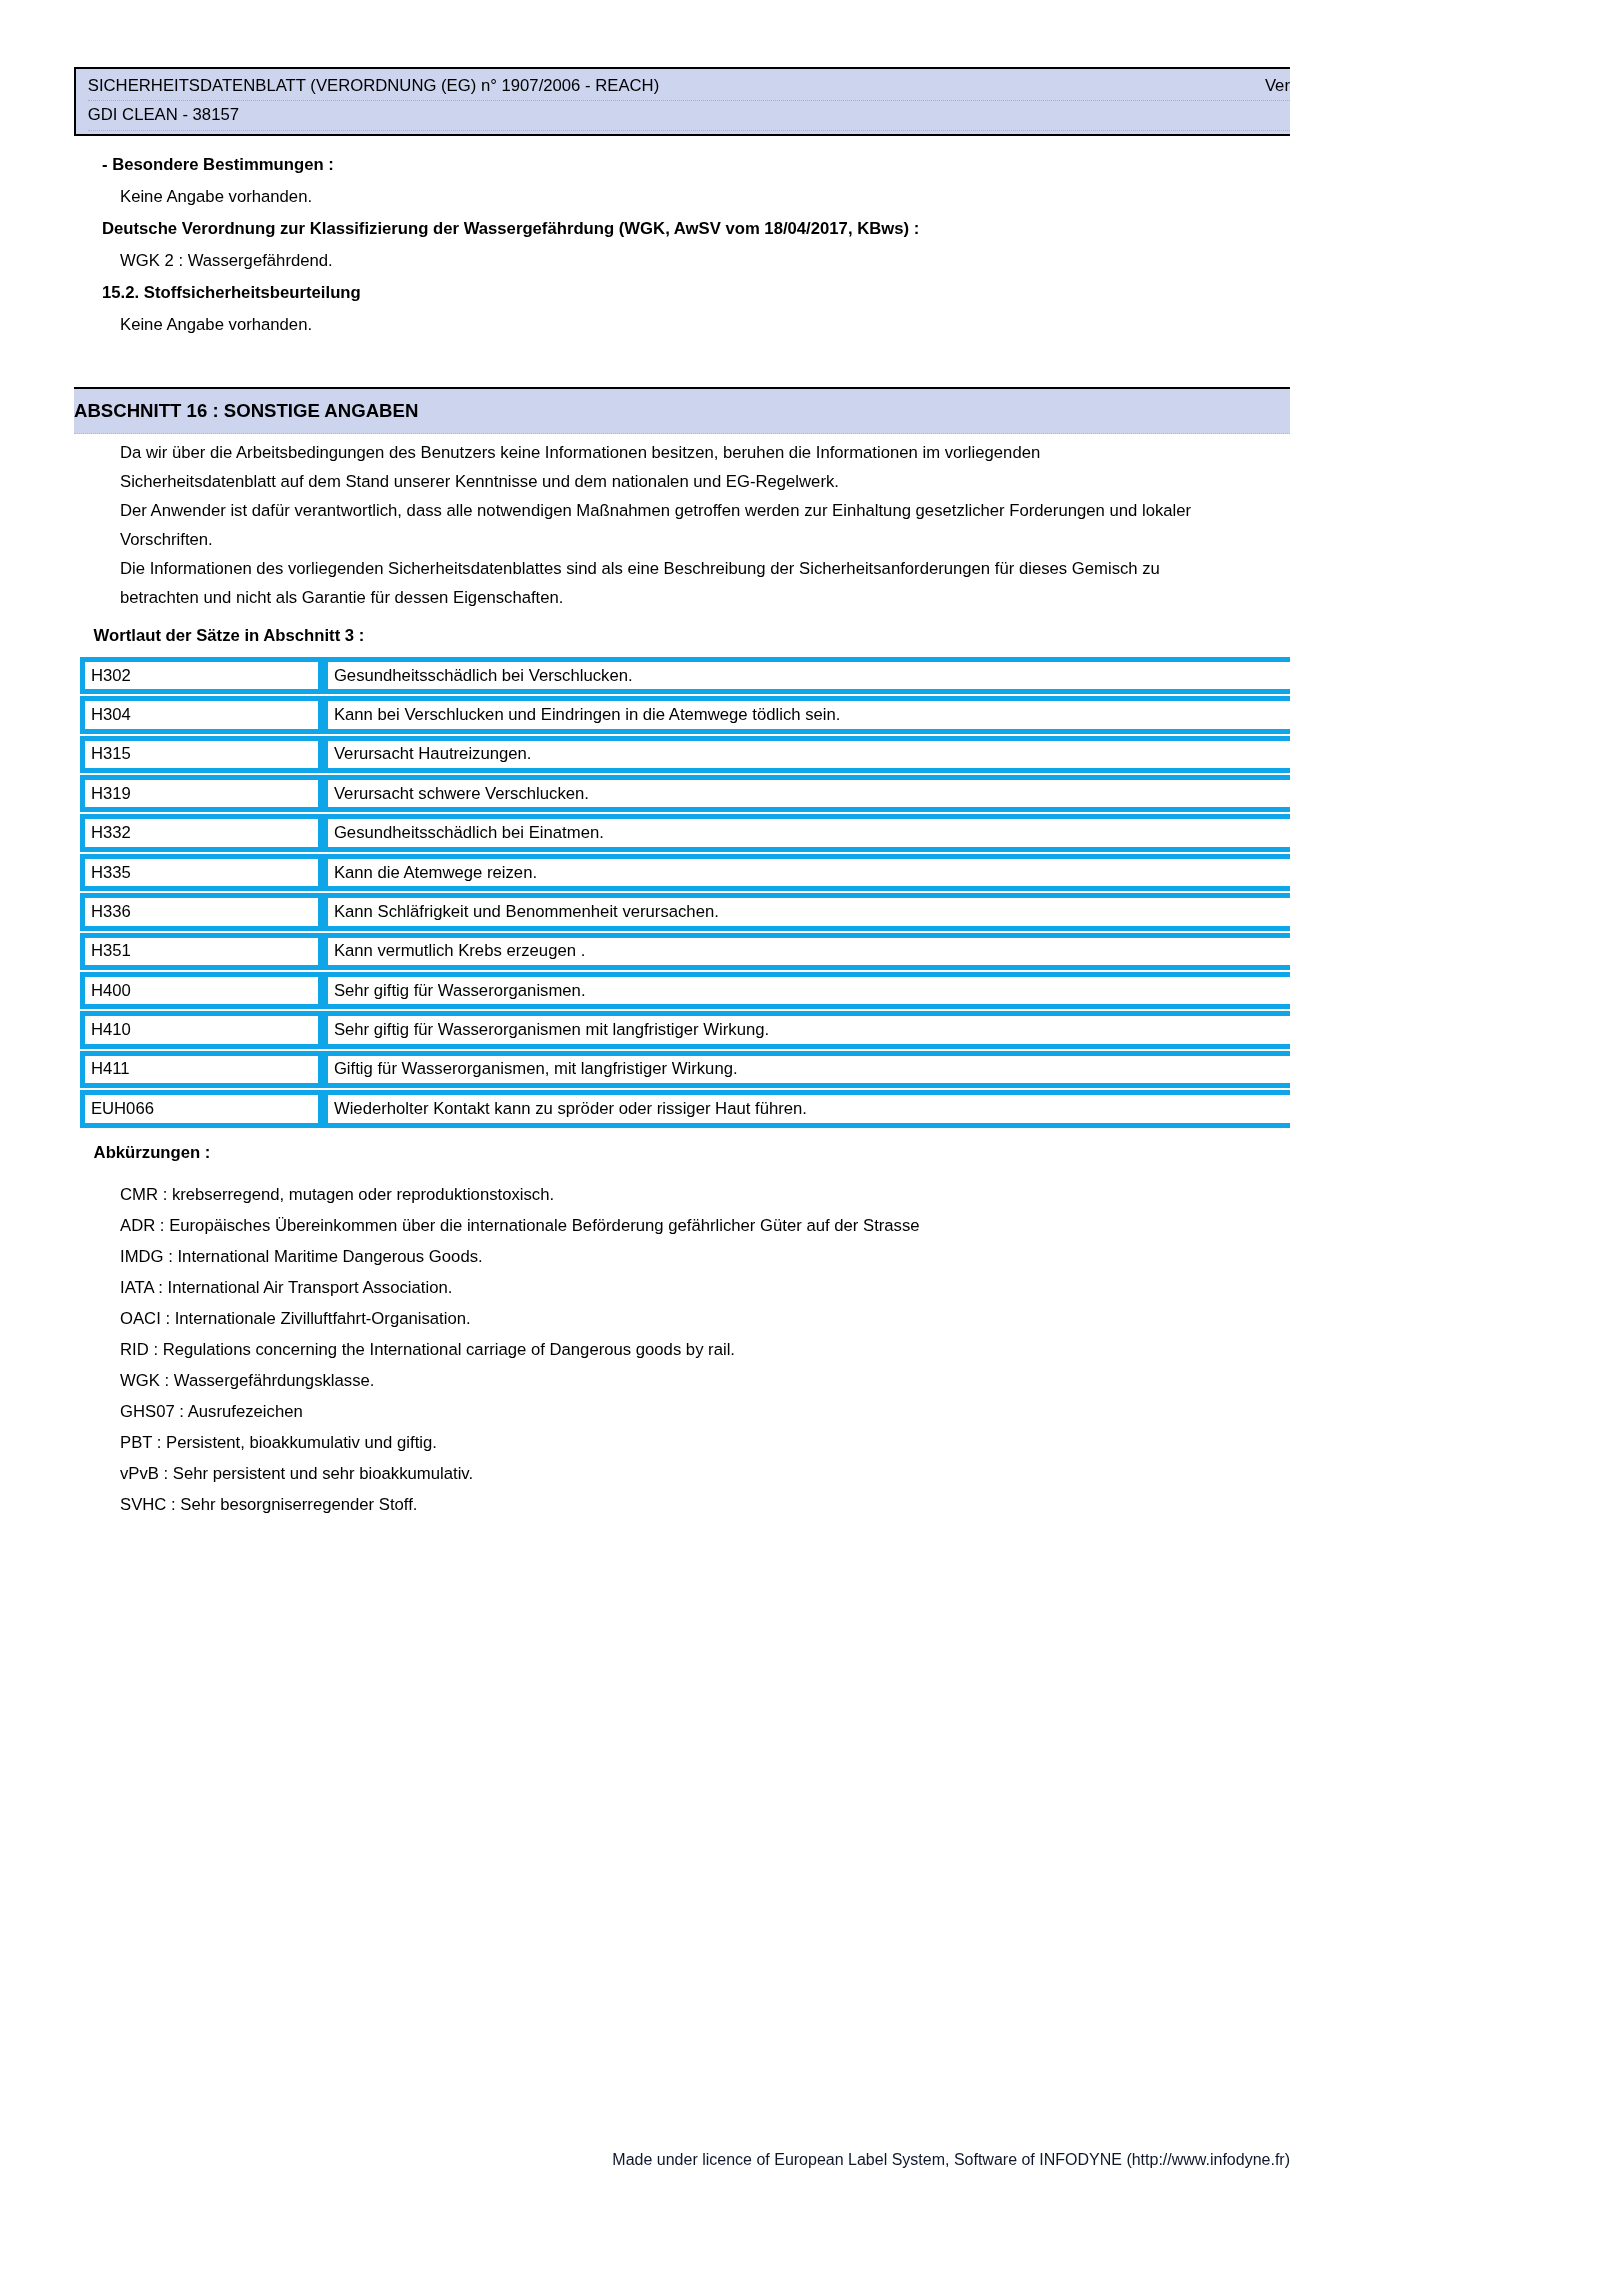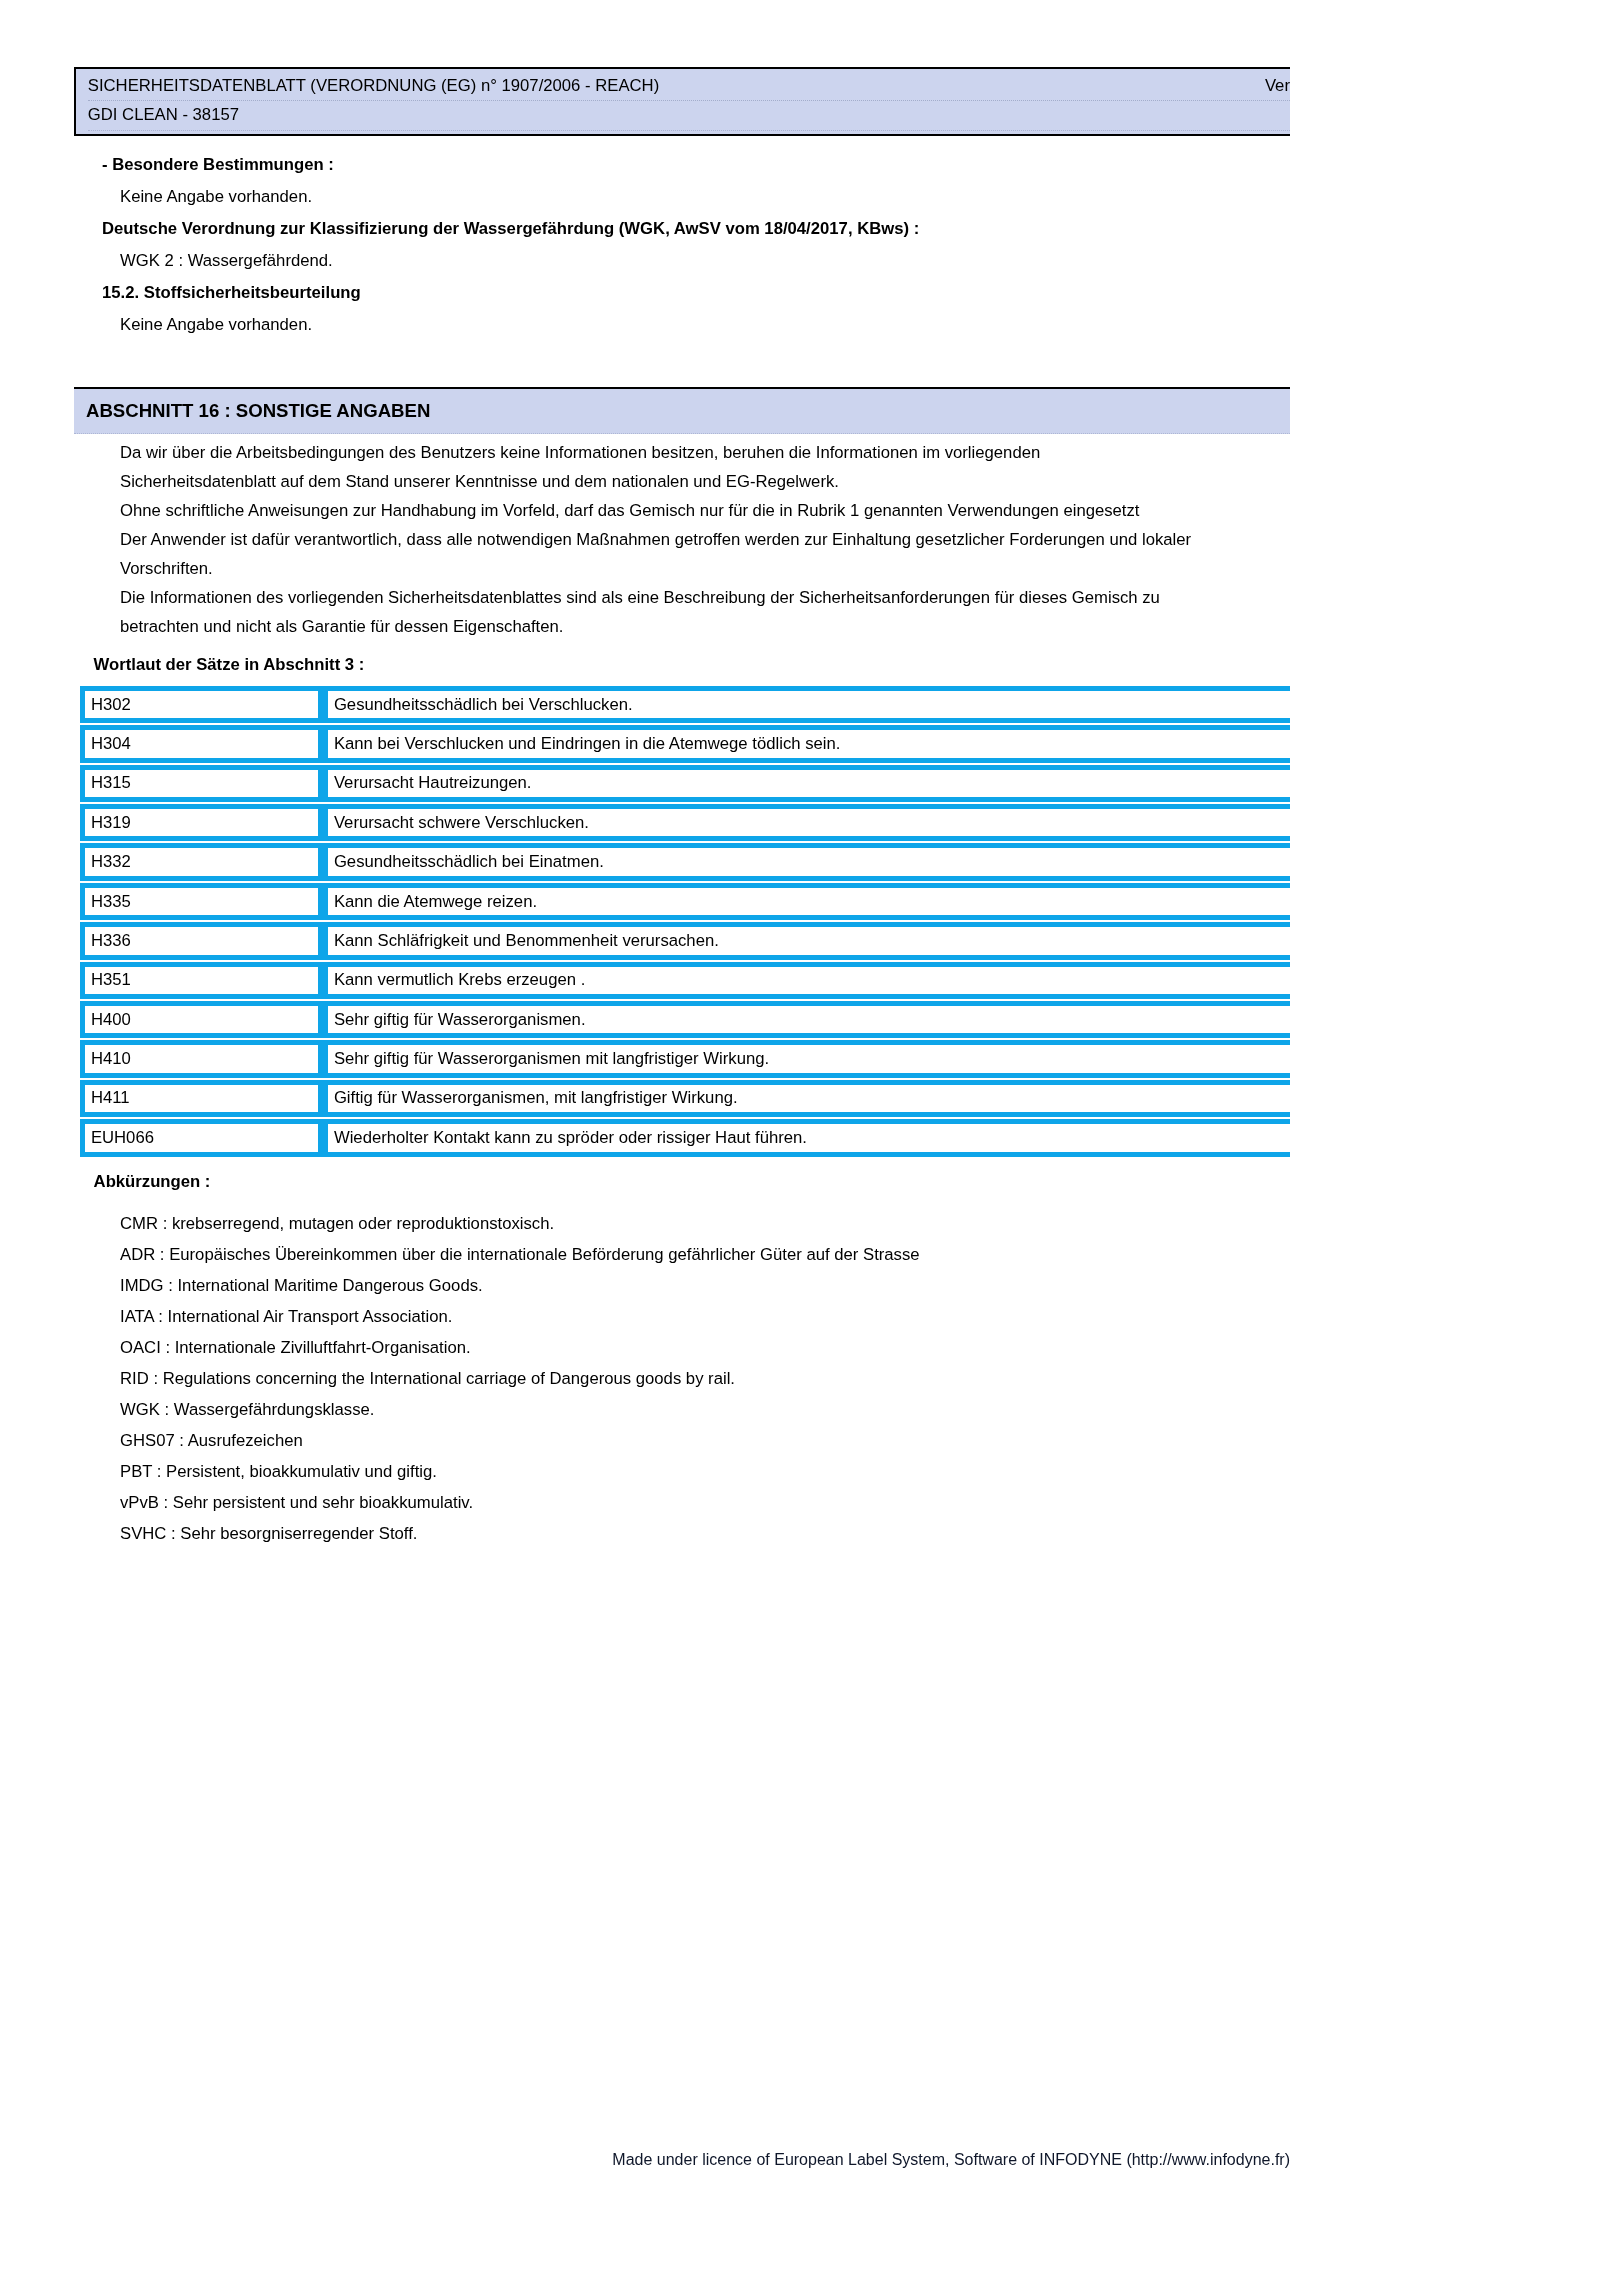--- a/index.html
+++ b/index.html
@@ -45,21 +45,21 @@
   .indent-label { padding-left: 19.6px; font-weight: bold; }
   
   .banner {
     margin-top: 46px;
     border-top: 2px solid #000000;
     background: #ccd4ee;
     height: 44px;
     line-height: 44px;
     font-size: 18.6px;
     font-weight: bold;
-    padding-left: 12px;
+    padding-left: 0;
     border-bottom: 1px dotted rgba(130,140,175,0.4);
   }
   .paragraphs { margin-top: 3.9px; }
   .pline { line-height: 29px; padding-left: 46px; white-space: nowrap; }
   .wortlaut { margin-top: 8.8px; line-height: 29px; }
   
   table.hazard {
     margin-top: 4.9px;
     margin-left: 5.9px;
     width: 1462px;
@@ -119,21 +119,20 @@
     </div>
 
     <div class="banner">ABSCHNITT 16 : SONSTIGE ANGABEN</div>
 
     <div class="paragraphs">
 
         <div class="pline">Da wir über die Arbeitsbedingungen des Benutzers keine Informationen besitzen, beruhen die Informationen im vorliegenden</div>
 
         <div class="pline">Sicherheitsdatenblatt auf dem Stand unserer Kenntnisse und dem nationalen und EG-Regelwerk.</div>
 
-        <div class="pline">Ohne schriftliche Anweisungen zur Handhabung im Vorfeld, darf das Gemisch nur für die in Rubrik 1 genannten Verwendungen eingesetzt</div>
 
 
         <div class="pline">Der Anwender ist dafür verantwortlich, dass alle notwendigen Maßnahmen getroffen werden zur Einhaltung gesetzlicher Forderungen und lokaler</div>
 
         <div class="pline">Vorschriften.</div>
 
         <div class="pline">Die Informationen des vorliegenden Sicherheitsdatenblattes sind als eine Beschreibung der Sicherheitsanforderungen für dieses Gemisch zu</div>
 
         <div class="pline">betrachten und nicht als Garantie für dessen Eigenschaften.</div>
       </div>

